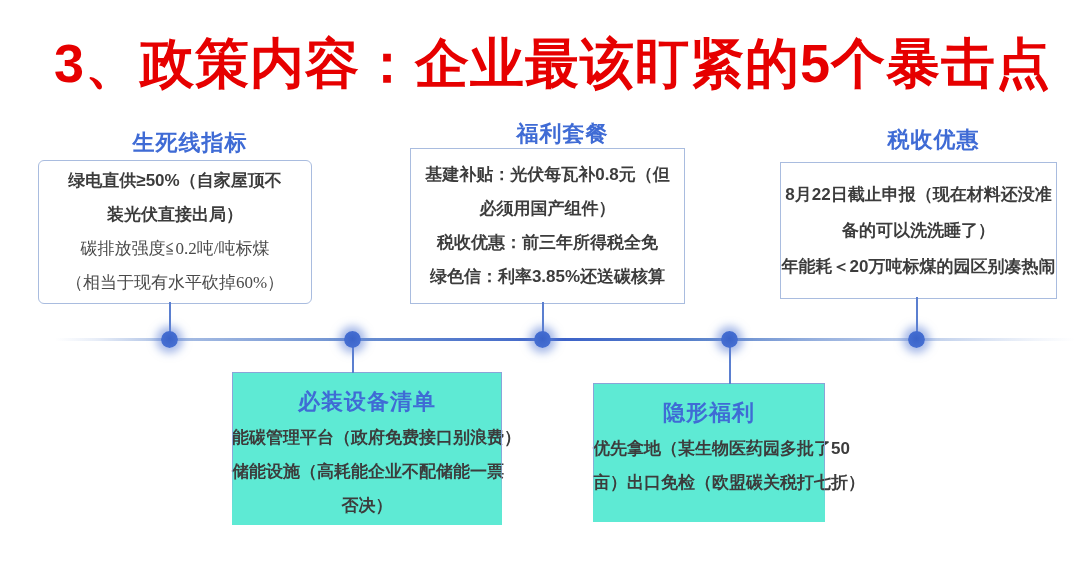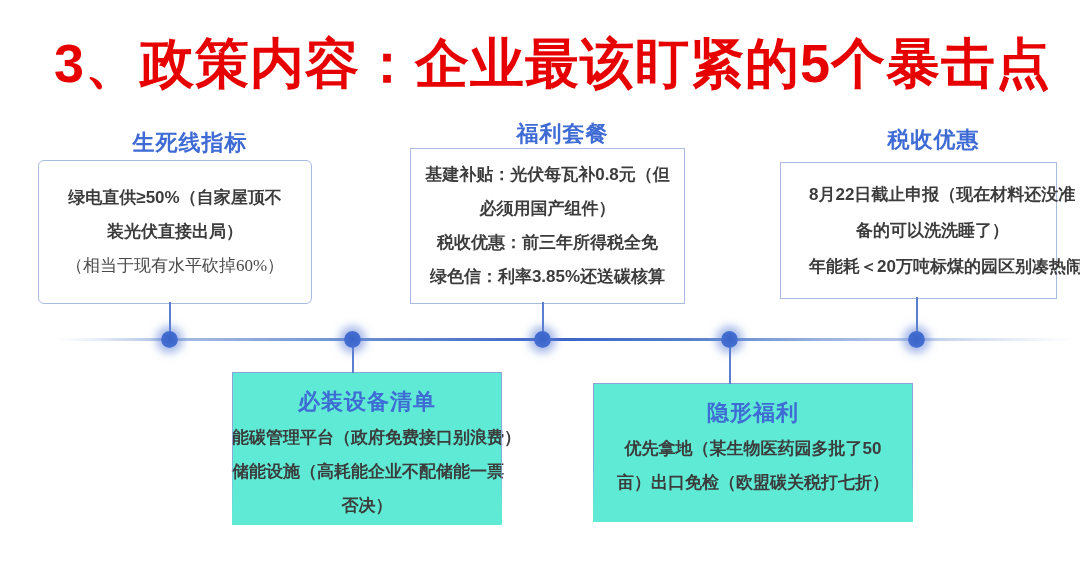--- a/index.html
+++ b/index.html
@@ -36,21 +36,21 @@
     color:var(--body_text,#3c3c3c);
     font-weight:600;white-space:nowrap;
   }
   .bline.serif{
     font-family:"Liberation Serif","DejaVu Serif",serif;
     font-weight:400;color:#4a4a4a;
   }
   .box-top1{left:38px;top:160px;width:272px;height:142px;border-radius:6px;}
   .box-top2{left:410px;top:148px;width:273px;height:154px;}
   .box-top3{left:780px;top:162px;width:275px;height:135px;}
-  .box-top3 .bline{line-height:36px;margin-left:28px;}
+  .box-top3 .bline{line-height:36px;}
 
   
   .tl-line{
     position:absolute;left:55px;top:338px;width:1020px;height:3px;
     background:linear-gradient(90deg,
       rgba(68,114,196,0) 0%,
       rgba(68,114,196,0.12) 4%,
       rgba(68,114,196,0.45) 11%,
       rgba(68,114,196,0.80) 30%,
       rgb(61,99,200) 50%,
@@ -95,36 +95,37 @@
     font-size:22px;font-weight:bold;
     color:var(--accent_blue,#3f6bd5);
     letter-spacing:1px;
   }
   .box-bottom .bline{
     font-size:17px;line-height:34px;
     color:var(--body_text,#3c3c3c);
     font-weight:600;white-space:nowrap;
   }
   .box-bot1{left:232px;top:372px;width:270px;height:152px;}
-  .box-bot2{left:593px;top:383px;width:320px;height:138px;}
+  .box-bot2{left:593px;top:383px;width:232px;height:138px;}
 </style>
 </head>
 <body>
 
 <div class="slide">
 
   <h1 class="title">3、政策内容：企业最该盯紧的5个暴击点</h1>
 
   <div class="sec-header h-top1">生死线指标</div>
   <div class="sec-header h-top2">福利套餐</div>
   <div class="sec-header h-top3">税收优惠</div>
 
   <div class="box box-top1">
     <div class="bline">绿电直供≥50%（自家屋顶不</div>
     <div class="bline">装光伏直接出局）</div>
+    <div class="bline serif">碳排放强度≦0.2吨/吨标煤</div>
     <div class="bline serif">（相当于现有水平砍掉60%）</div>
   </div>
 
   <div class="box box-top2">
     <div class="bline">基建补贴：光伏每瓦补0.8元（但</div>
     <div class="bline">必须用国产组件）</div>
     <div class="bline">税收优惠：前三年所得税全免</div>
     <div class="bline">绿色信：利率3.85%还送碳核算</div>
   </div>
 

